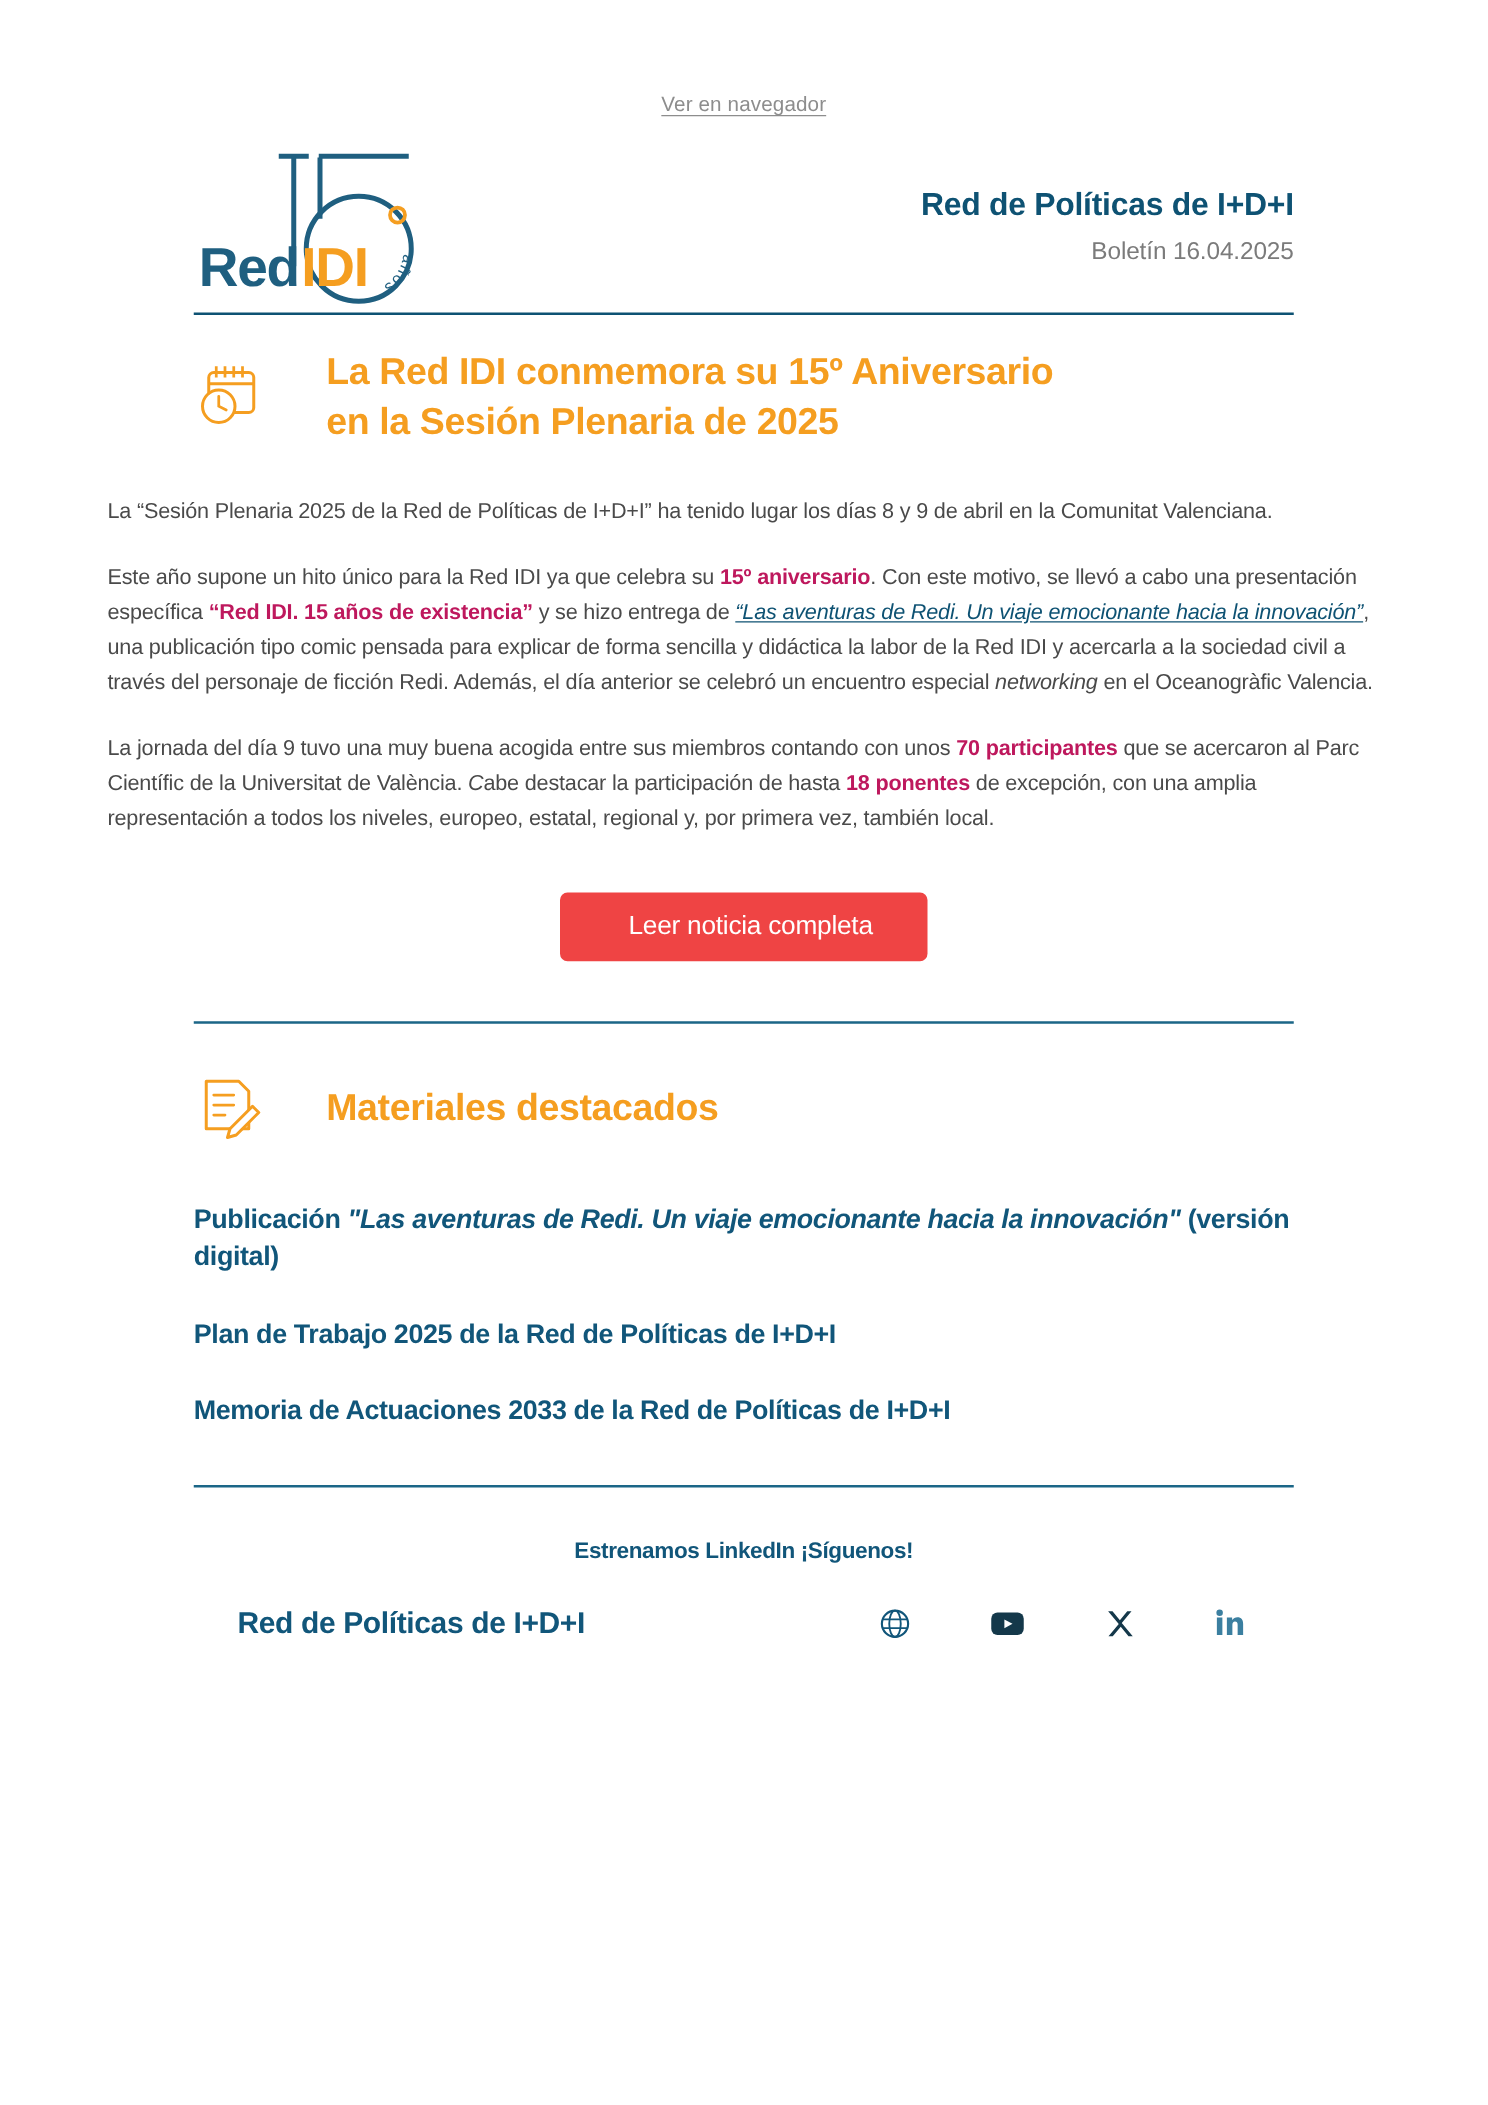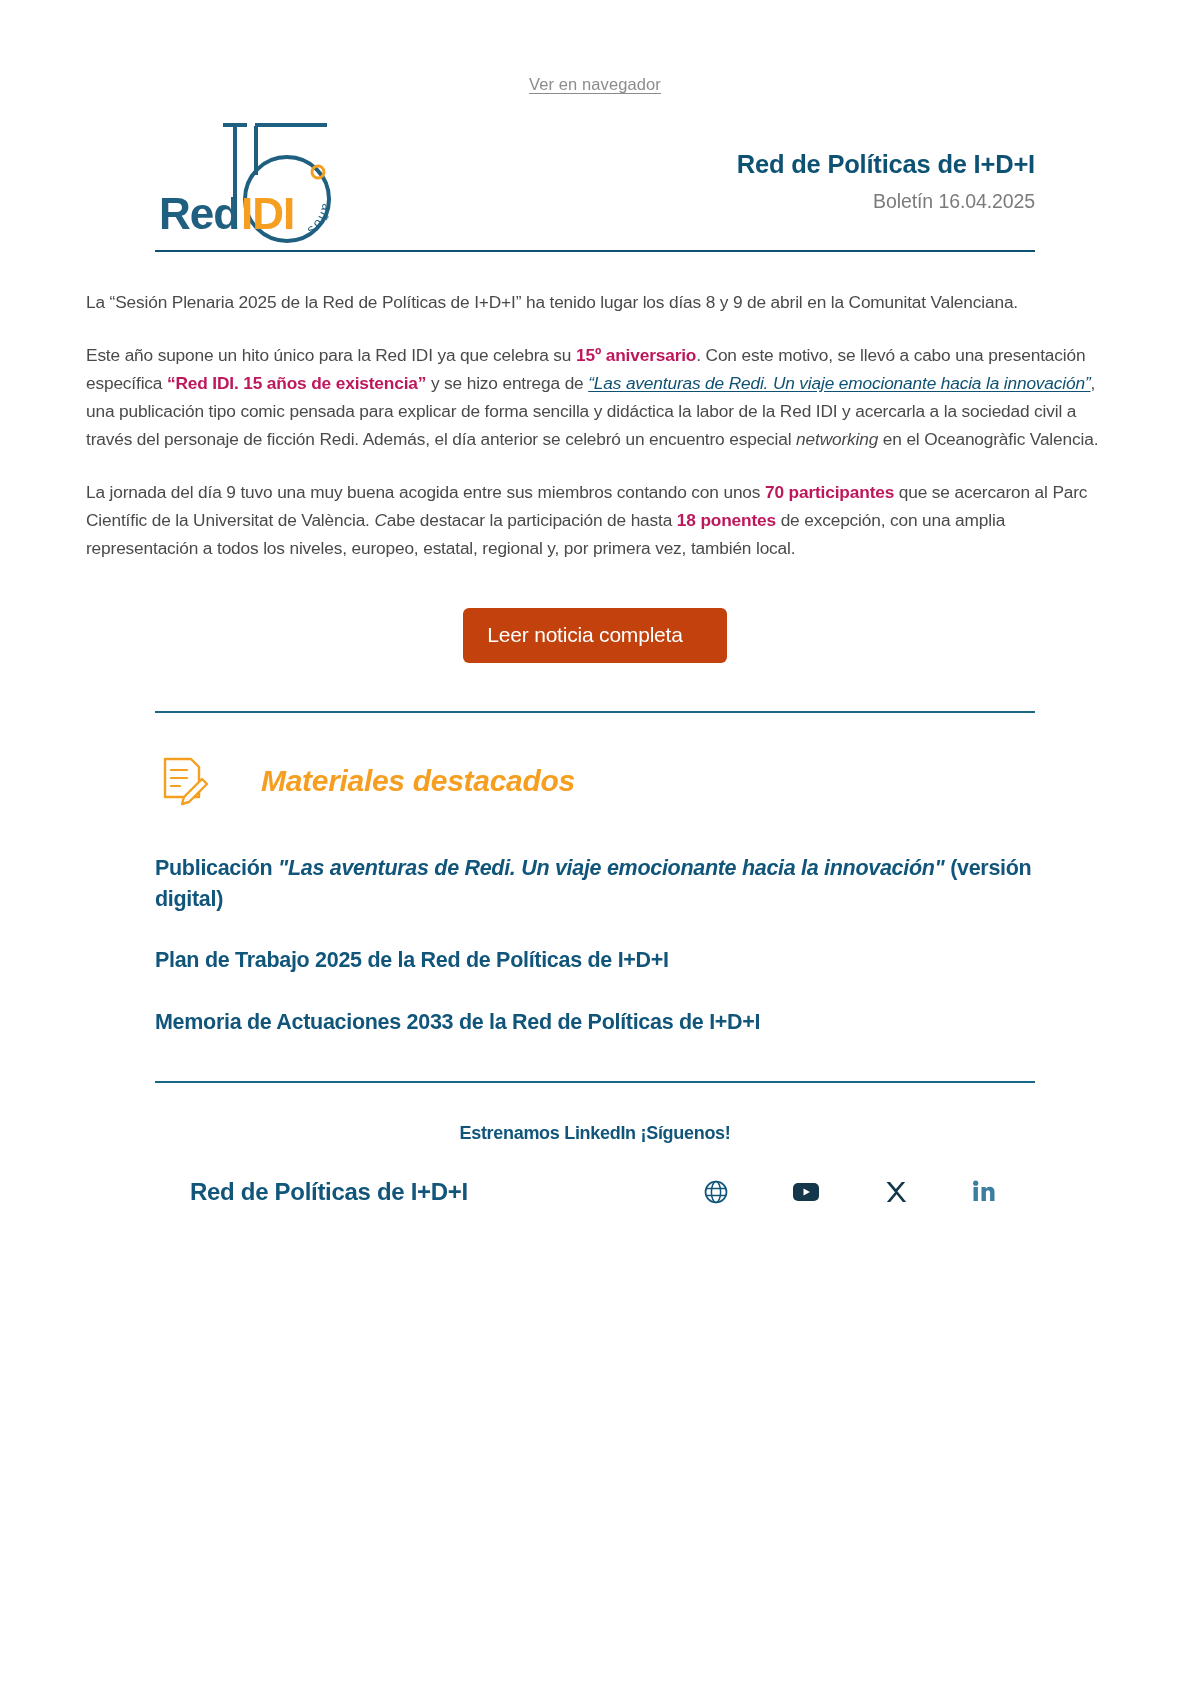--- a/index.html
+++ b/index.html
@@ -94,39 +94,38 @@
     color: #0e5273;
     font-style: italic;
     text-decoration: underline;
     text-underline-offset: 2px;
   }
 
   
   .btn-row { text-align: center; margin-top: 46px; }
   .btn {
     display: inline-block;
-    background: #c2410c;
+    background: #ef4444;
     color: #ffffff;
     font-size: 21px;
-    padding: 15px 44px 16px 24px;
+    padding: 15px 44px 16px 55px;
     border-radius: 6px;
     letter-spacing: -0.2px;
     border: none;
     cursor: pointer;
     font-family: "Liberation Sans", sans-serif;
   }
 
   
   .section-row {
     display: flex;
     align-items: center;
     padding: 0 155px;
     margin-top: 38px;
     gap: 26px;
-    font-style: italic;
   }
   .section-icon { flex: 0 0 58px; }
   .section-title {
     font-size: 30px;
     color: #F59E20;
     font-weight: 600;
     letter-spacing: -0.3px;
     padding-left: 22px;
   }
 
@@ -212,20 +211,35 @@
       </svg>
     </div>
     <div class="header-right">
       <div class="org-title">Red de Políticas de I+D+I</div>
       <div class="bulletin">Boletín 16.04.2025</div>
     </div>
   </div>
 
   <div class="rule"></div>
 
+  <div class="headline-row">
+    <div class="headline-icon">
+      <svg width="56" height="56" viewBox="0 0 56 56">
+        <rect x="12" y="12" width="36" height="32" rx="4" stroke="#F59E20" stroke-width="2.4" fill="none"></rect>
+        <path d="M12 21 H48" stroke="#F59E20" stroke-width="2.4"></path>
+        <path d="M18 7 V16 M25 7 V16 M32 7 V16 M39 7 V16" stroke="#F59E20" stroke-width="2.2"></path>
+        <circle cx="20" cy="39" r="13" stroke="#F59E20" stroke-width="2.4" fill="#ffffff"></circle>
+        <path d="M20 31 V39 L26 42" stroke="#F59E20" stroke-width="2.2" fill="none" stroke-linecap="round"></path>
+      </svg>
+    </div>
+    <div class="headline">
+      <span>La Red IDI conmemora su 15º Aniversario</span><br>
+      <span>en la Sesión Plenaria de 2025</span>
+    </div>
+  </div>
 
   <div class="body-copy">
     <p>
       <span>La “Sesión Plenaria 2025 de la Red de Políticas de I+D+I” ha tenido lugar los días 8 y 9 de abril en la Comunitat Valenciana.</span>
     </p>
     <p>
       <span>Este año supone un hito único para la Red IDI ya que celebra su </span><b>15º aniversario</b><span>. Con este motivo, se llevó a cabo una presentación específica </span><b>“Red IDI. 15 años de existencia”</b><span> y se hizo entrega de </span><a class="inline-link" href="#">“Las aventuras de Redi. Un viaje emocionante hacia la innovación”</a><span>, una publicación tipo comic pensada para explicar de forma sencilla y didáctica la labor de la Red IDI y acercarla a la sociedad civil a través del personaje de ficción Redi. Además, el día anterior se celebró un encuentro especial </span><i>networking</i><span> en el Oceanogràfic Valencia.</span>
     </p>
     <p>
       <span>La jornada del día 9 tuvo una muy buena acogida entre sus miembros contando con unos </span><b>70 participantes</b><span> que se acercaron al Parc Científic de la Universitat de València. </span><i>C</i><span>abe destacar la participación de hasta </span><b>18 ponentes</b><span> de excepción, con una amplia representación a todos los niveles, europeo, estatal, regional y, por primera vez, también local.</span>

